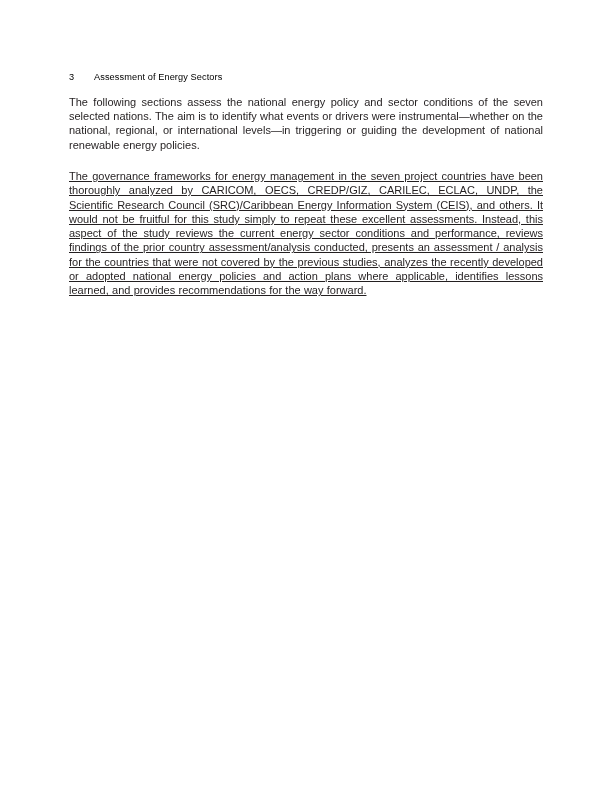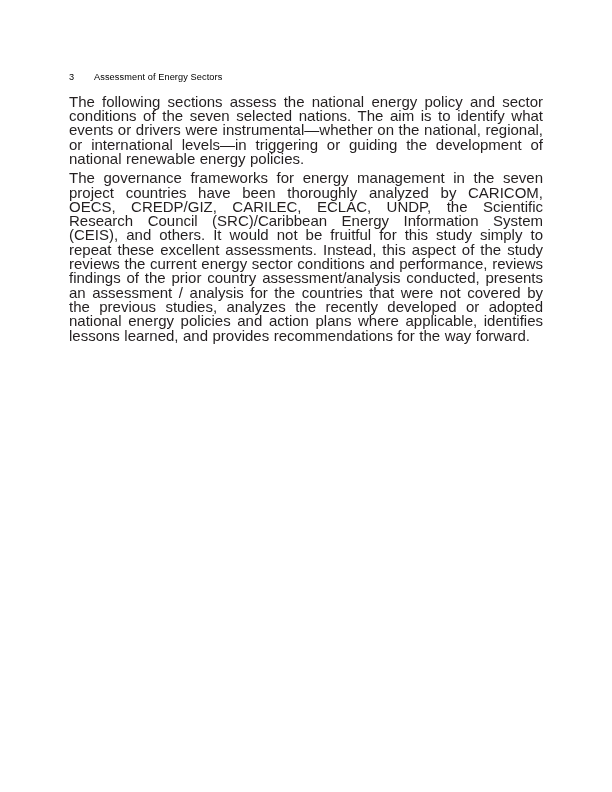--- a/index.html
+++ b/index.html
@@ -42,32 +42,32 @@
     display: inline-block;
     width: 25px;
   }
 
   .section-heading .sec-title {
     display: inline;
   }
 
   
   .body-paragraph {
-    font-size: 15px;
+    font-size: 11px;
     line-height: 14.3px;
     text-align: justify;
     text-justify: inter-word;
     color: #231f20;
     margin: 0;
     hyphens: none;
     word-spacing: 0.02em;
   }
 
   .para-gap-1 { margin-top: 10.5px; }
-  .para-gap-2 { margin-top: 5px; }
+  .para-gap-2 { margin-top: 17px; text-decoration: underline; }
 
   
 
   
   .page-number {
     position: absolute;
     left: 0;
     top: 720px;
     width: 612px;
     text-align: center;

